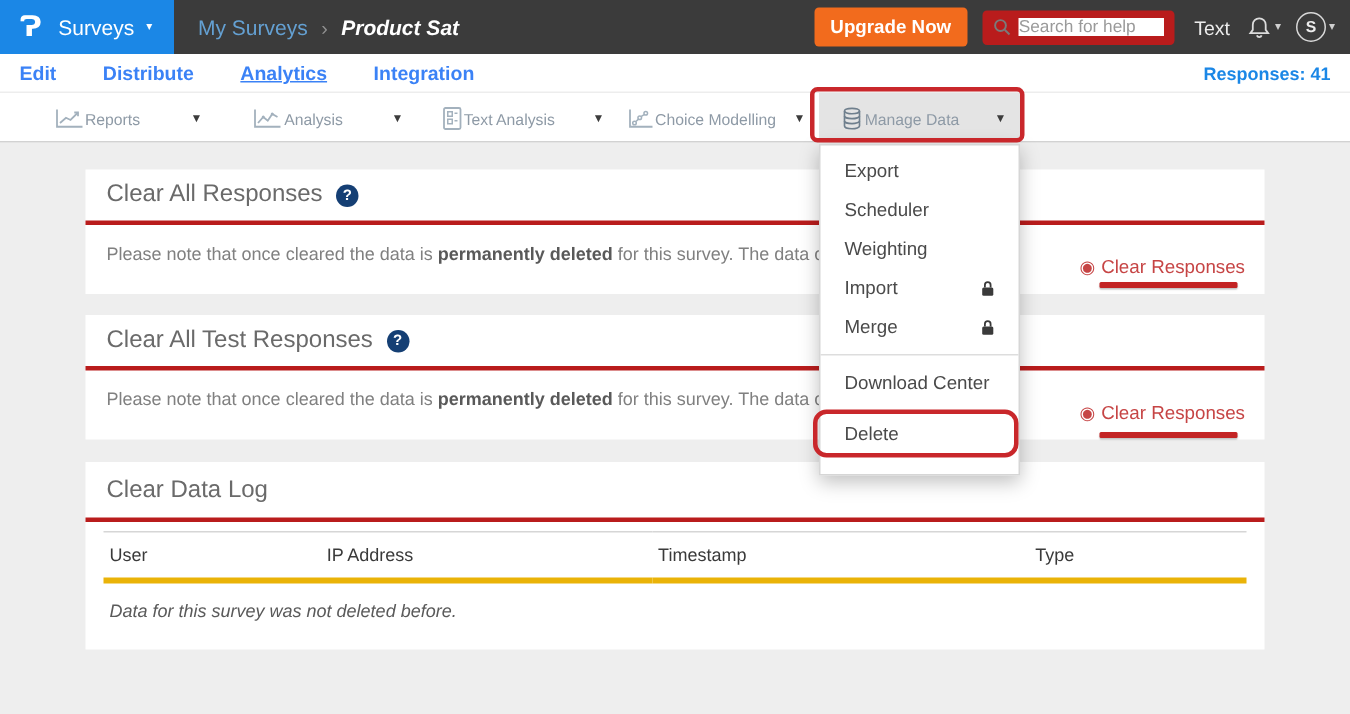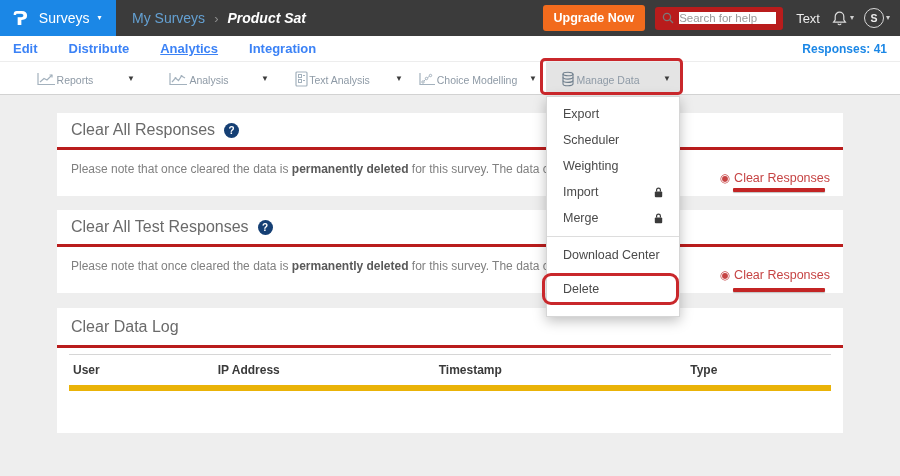--- a/index.html
+++ b/index.html
@@ -137,22 +137,22 @@
   .card-note b { color:#595959; }
   .clear-link {
     position:absolute; right:13px; top:58px; color:#c64444; font-size:12.5px;
     display:flex; align-items:center; cursor:pointer; white-space:nowrap;
   }
   .clear-link .target-ico { font-size:12px; margin-right:4px; line-height:1; }
 
   .log-table-wrap { margin:6px 12px 0; }
   .log-table { width:100%; border-collapse:collapse; }
   .log-table th {
-    text-align:left; font-size:12px; color:#3a3a3a; font-weight:bold;
-    border-top:1px solid #d6d6d6; border-bottom:6px solid #eab308;
+    text-align:left; font-size:12px; color:#3a3a3a; font-weight:normal;
+    border-top:1px solid #d6d6d6; border-bottom:4px solid #eab308;
     padding:8px 4px;
   }
   .log-empty {
     font-size:12px; color:#5a5a5a; font-style:italic; padding:11px 4px 0;
   }
 </style>
 </head>
 <body>
 
 <div class="topbar">
@@ -337,14 +337,15 @@
     <table class="log-table">
       <thead>
         <tr>
           <th style="width:19%">User</th>
           <th style="width:29%">IP Address</th>
           <th style="width:33%">Timestamp</th>
           <th style="width:19%">Type</th>
         </tr>
       </thead>
     </table>
+    <div class="log-empty">Data for this survey was not deleted before.</div>
   </div>
 </div>
 
 </body></html>

